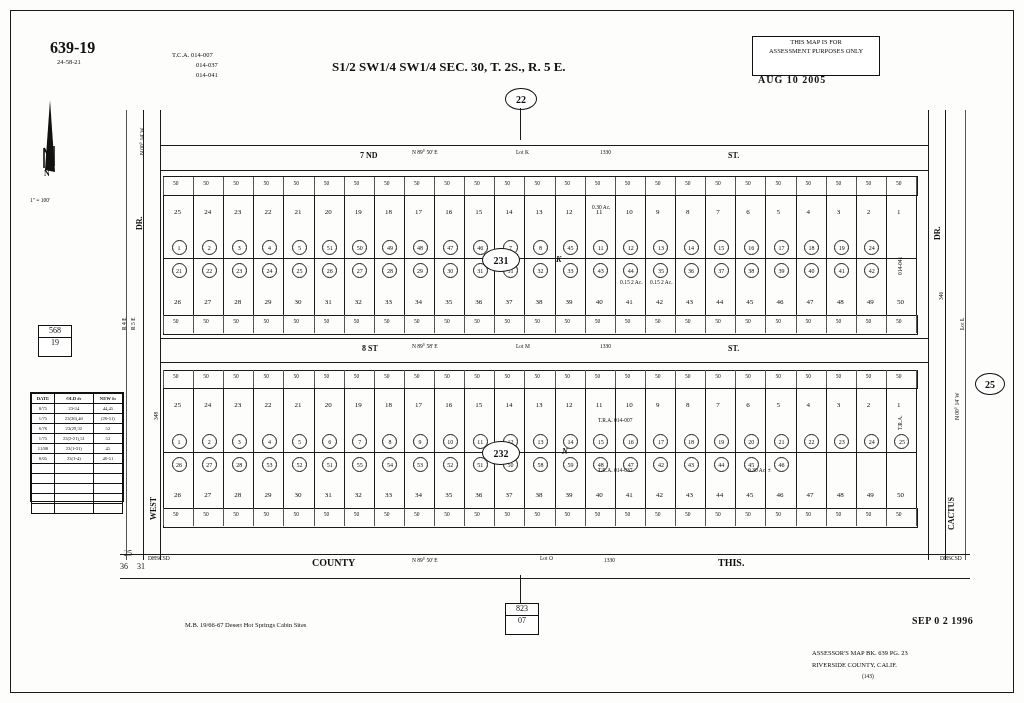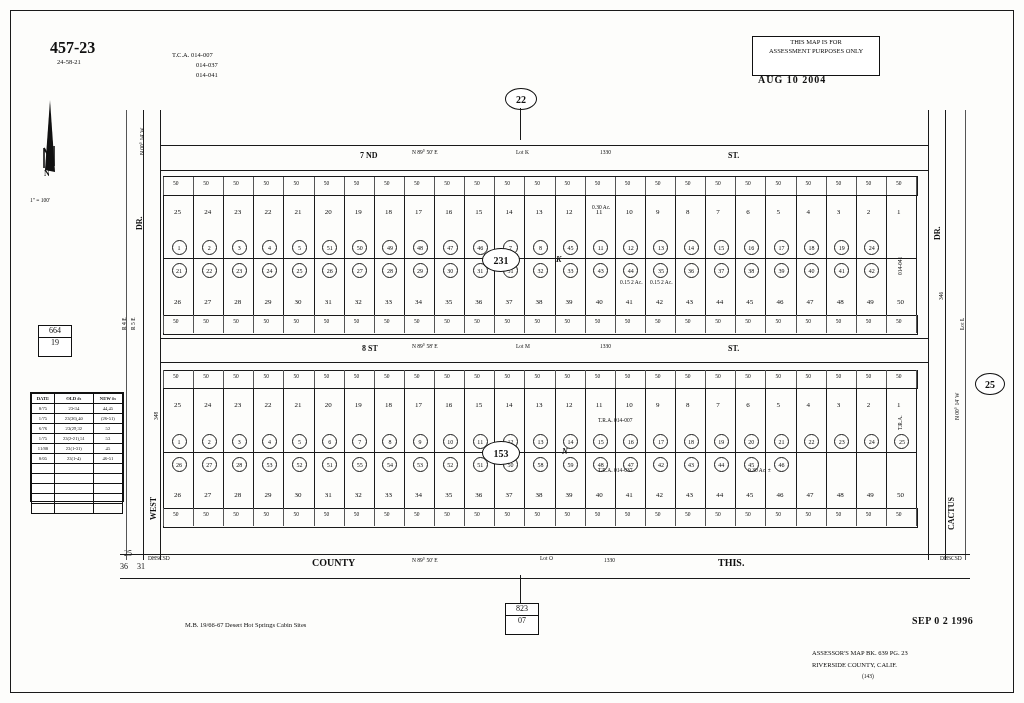--- a/index.html
+++ b/index.html
@@ -49,50 +49,51 @@
 </head>
 <body>
 
 <div id="sheet">
 
   <div class="line h" style="left:10px;top:10px;width:1004px;"></div>
   <div class="line h" style="left:10px;top:692px;width:1004px;"></div>
   <div class="line v" style="left:10px;top:10px;height:682px;"></div>
   <div class="line v" style="left:1013px;top:10px;height:682px;"></div>
 
-  <div class="txt xl" style="left:50px;top:40px;">457-23</div>
+  <div class="txt xl" style="left:50px;top:40px;">639-19</div>
   <div class="txt xs" style="left:57px;top:59px;">24-58-21</div>
 
   <div class="txt xs" style="left:172px;top:52px;">T.C.A. 014-007</div>
   <div class="txt xs" style="left:196px;top:62px;">014-037</div>
   <div class="txt xs" style="left:196px;top:72px;">014-041</div>
 
+  <div class="txt lg" style="left:332px;top:60px;">S1/2 SW1/4 SW1/4 SEC. 30, T. 2S., R. 5 E.</div>
 
   <div class="stampbox" style="left:752px;top:36px;width:126px;height:38px;">
     <div>THIS MAP IS FOR</div>
     <div>ASSESSMENT PURPOSES ONLY</div>
   </div>
-  <div class="txt md bold" style="left:758px;top:75px;letter-spacing:1px;">AUG 10 2004</div>
+  <div class="txt md bold" style="left:758px;top:75px;letter-spacing:1px;">AUG 10 2005</div>
 
   <div class="narrow" style="left:36px;top:100px;width:34px;height:90px;">
     <svg width="34" height="90" viewBox="0 0 34 90">
       <polygon points="14,0 19,72 9,70" fill="#111"></polygon>
       <path d="M8,48 L8,68 M8,48 L18,66 M18,66 L18,46" stroke="#111" stroke-width="1.6" fill="none"></path>
     </svg>
   </div>
   <div class="txt sm bold" style="left:44px;top:170px;">N</div>
   <div class="txt xxs" style="left:30px;top:198px;">1" = 100'</div>
 
   <div class="ell" style="left:505px;top:88px;width:30px;height:20px;">
     <span>22</span>
   </div>
   <div class="line v" style="left:520px;top:108px;height:32px;"></div>
 
   <div class="nodebox" style="left:38px;top:325px;width:32px;height:30px;">
-    <div>664</div>
+    <div>568</div>
     <div style="border-top:1px solid #111;">19</div>
   </div>
 
   <div class="ell" style="left:975px;top:373px;width:28px;height:20px;">
     <span>25</span>
   </div>
 
   <div class="nodebox" style="left:505px;top:603px;width:32px;height:30px;">
     <div>823</div>
     <div style="border-top:1px solid #111;">07</div>
@@ -705,21 +706,21 @@
       <div class="circ" style="width: 13px; height: 13px; left: 593.24px; top: 457px;">48</div>
       <div class="circ" style="width: 13px; height: 13px; left: 623.36px; top: 457px;">47</div>
       <div class="circ" style="width: 13px; height: 13px; left: 653.48px; top: 457px;">42</div>
       <div class="circ" style="width: 13px; height: 13px; left: 683.6px; top: 457px;">43</div>
       <div class="circ" style="width: 13px; height: 13px; left: 713.72px; top: 457px;">44</div>
       <div class="circ" style="width: 13px; height: 13px; left: 743.84px; top: 457px;">45</div>
       <div class="circ" style="width: 13px; height: 13px; left: 773.96px; top: 457px;">46</div>
     </div>
 
   <div class="ell" style="left:482px;top:441px;width:36px;height:22px;z-index:6;">
-    <span>153</span>
+    <span>232</span>
   </div>
   <div class="txt sm bold ital" style="left:562px;top:448px;">N</div>
   <div class="txt xxs" style="left:598px;top:418px;">T.R.A.  014-007</div>
   <div class="txt xxs" style="left:598px;top:468px;">T.R.A.  014-037</div>
   <div class="txt xxs" style="left:748px;top:468px;">0.30 Ac. ±</div>
   <div class="txt xxs rot90" style="left:898px;top:430px;">T.R.A.</div>
 
   <div class="txt xs" style="left:185px;top:622px;">M.B. 19/66-67 Desert Hot Springs Cabin Sites</div>
   <div class="txt md bold" style="left:912px;top:616px;letter-spacing:0.5px;">SEP 0 2 1996</div>
   <div class="txt xs" style="left:812px;top:650px;">ASSESSOR'S MAP  BK. 639  PG. 23</div>

